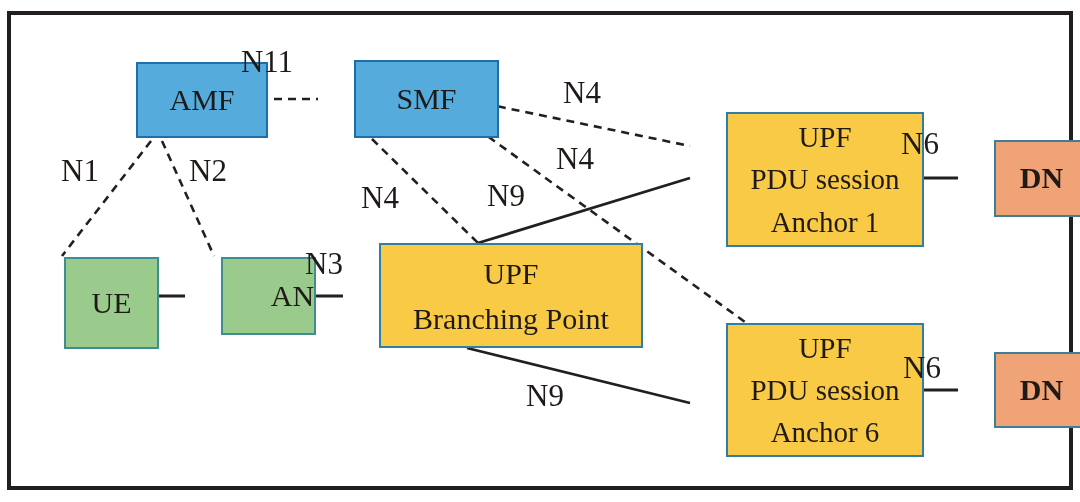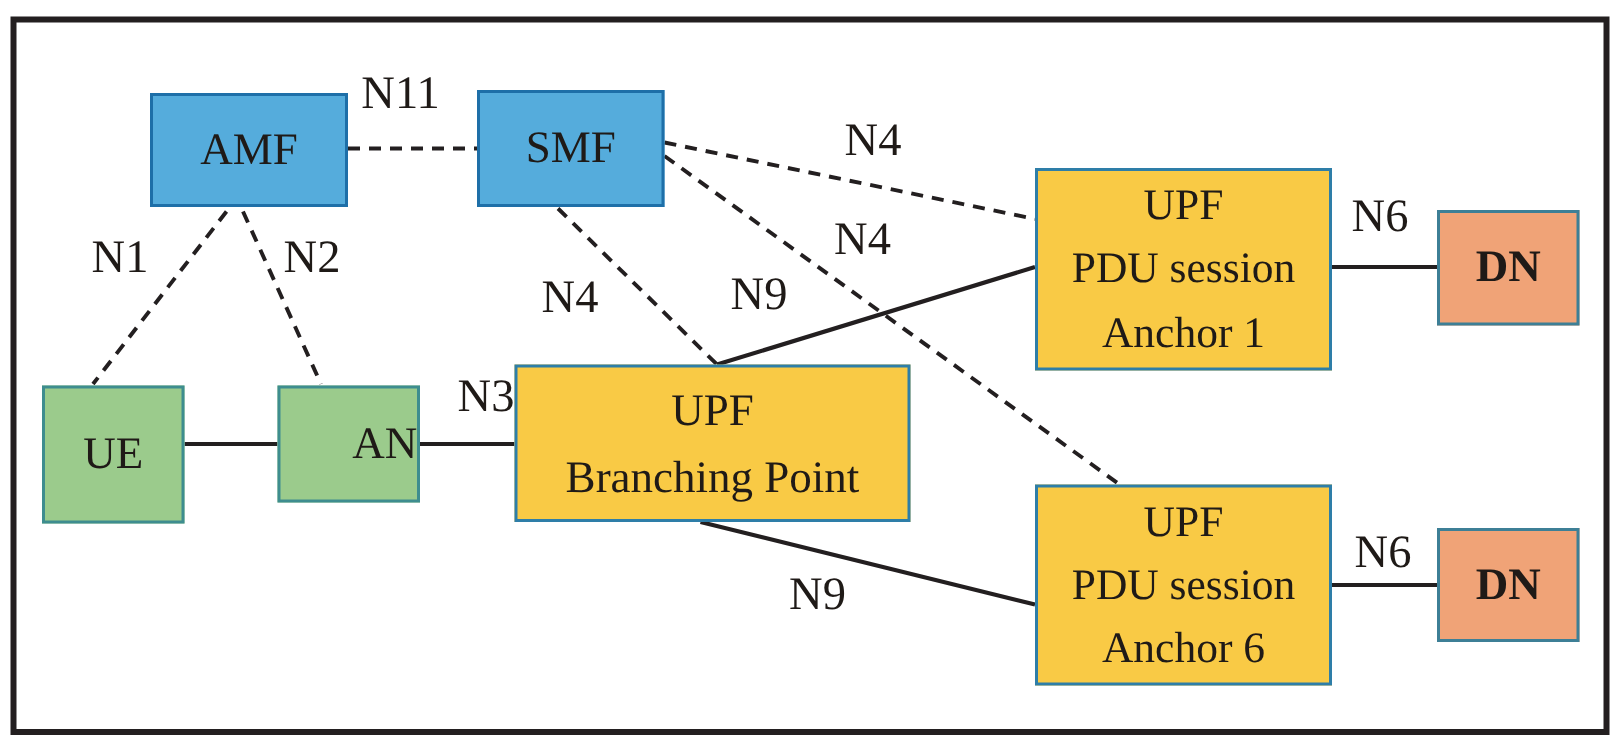--- a/index.html
+++ b/index.html
@@ -44,20 +44,21 @@
   .node {
     position: absolute;
     display: flex;
     flex-direction: column;
     align-items: center;
     justify-content: center;
     box-sizing: border-box;
     text-align: right;
     font-size: 30px;
     line-height: 1.15;
+    margin-left: 36px;
   }
   .node.blue {
     background: var(--control-fill, #55acdc);
     border: 2px solid var(--control-border, #1e6fa8);
   }
   .node.green {
     background: var(--access-fill, #9bcb8c);
     border: 2px solid var(--access-border, #3e8d8f);
   }
   .node.yellow {
@@ -99,21 +100,21 @@
     <line class="wire" x1="478" y1="243" x2="690" y2="178"></line>
     <line class="wire" x1="467" y1="348" x2="690" y2="403"></line>
     <line class="wire" x1="888" y1="178" x2="958" y2="178"></line>
     <line class="wire" x1="888" y1="390" x2="958" y2="390"></line>
   </svg>
 
   <div class="node blue" style="left:100px; top:62px; width:132px; height:76px;">
     <span class="line">AMF</span>
   </div>
 
-  <div class="node blue" style="left:318px; top:60px; width:125px; height:78px;">
+  <div class="node blue" style="left:318px; top:60px; width:145px; height:78px;">
     <span class="line">SMF</span>
   </div>
 
   <div class="node green" style="left:28px; top:257px; width:95px; height:92px;">
     <span class="line">UE</span>
   </div>
 
   <div class="node green" style="left:185px; top:257px; width:95px; height:78px;padding-left:48px;">
     <span class="line">AN</span>
   </div>

